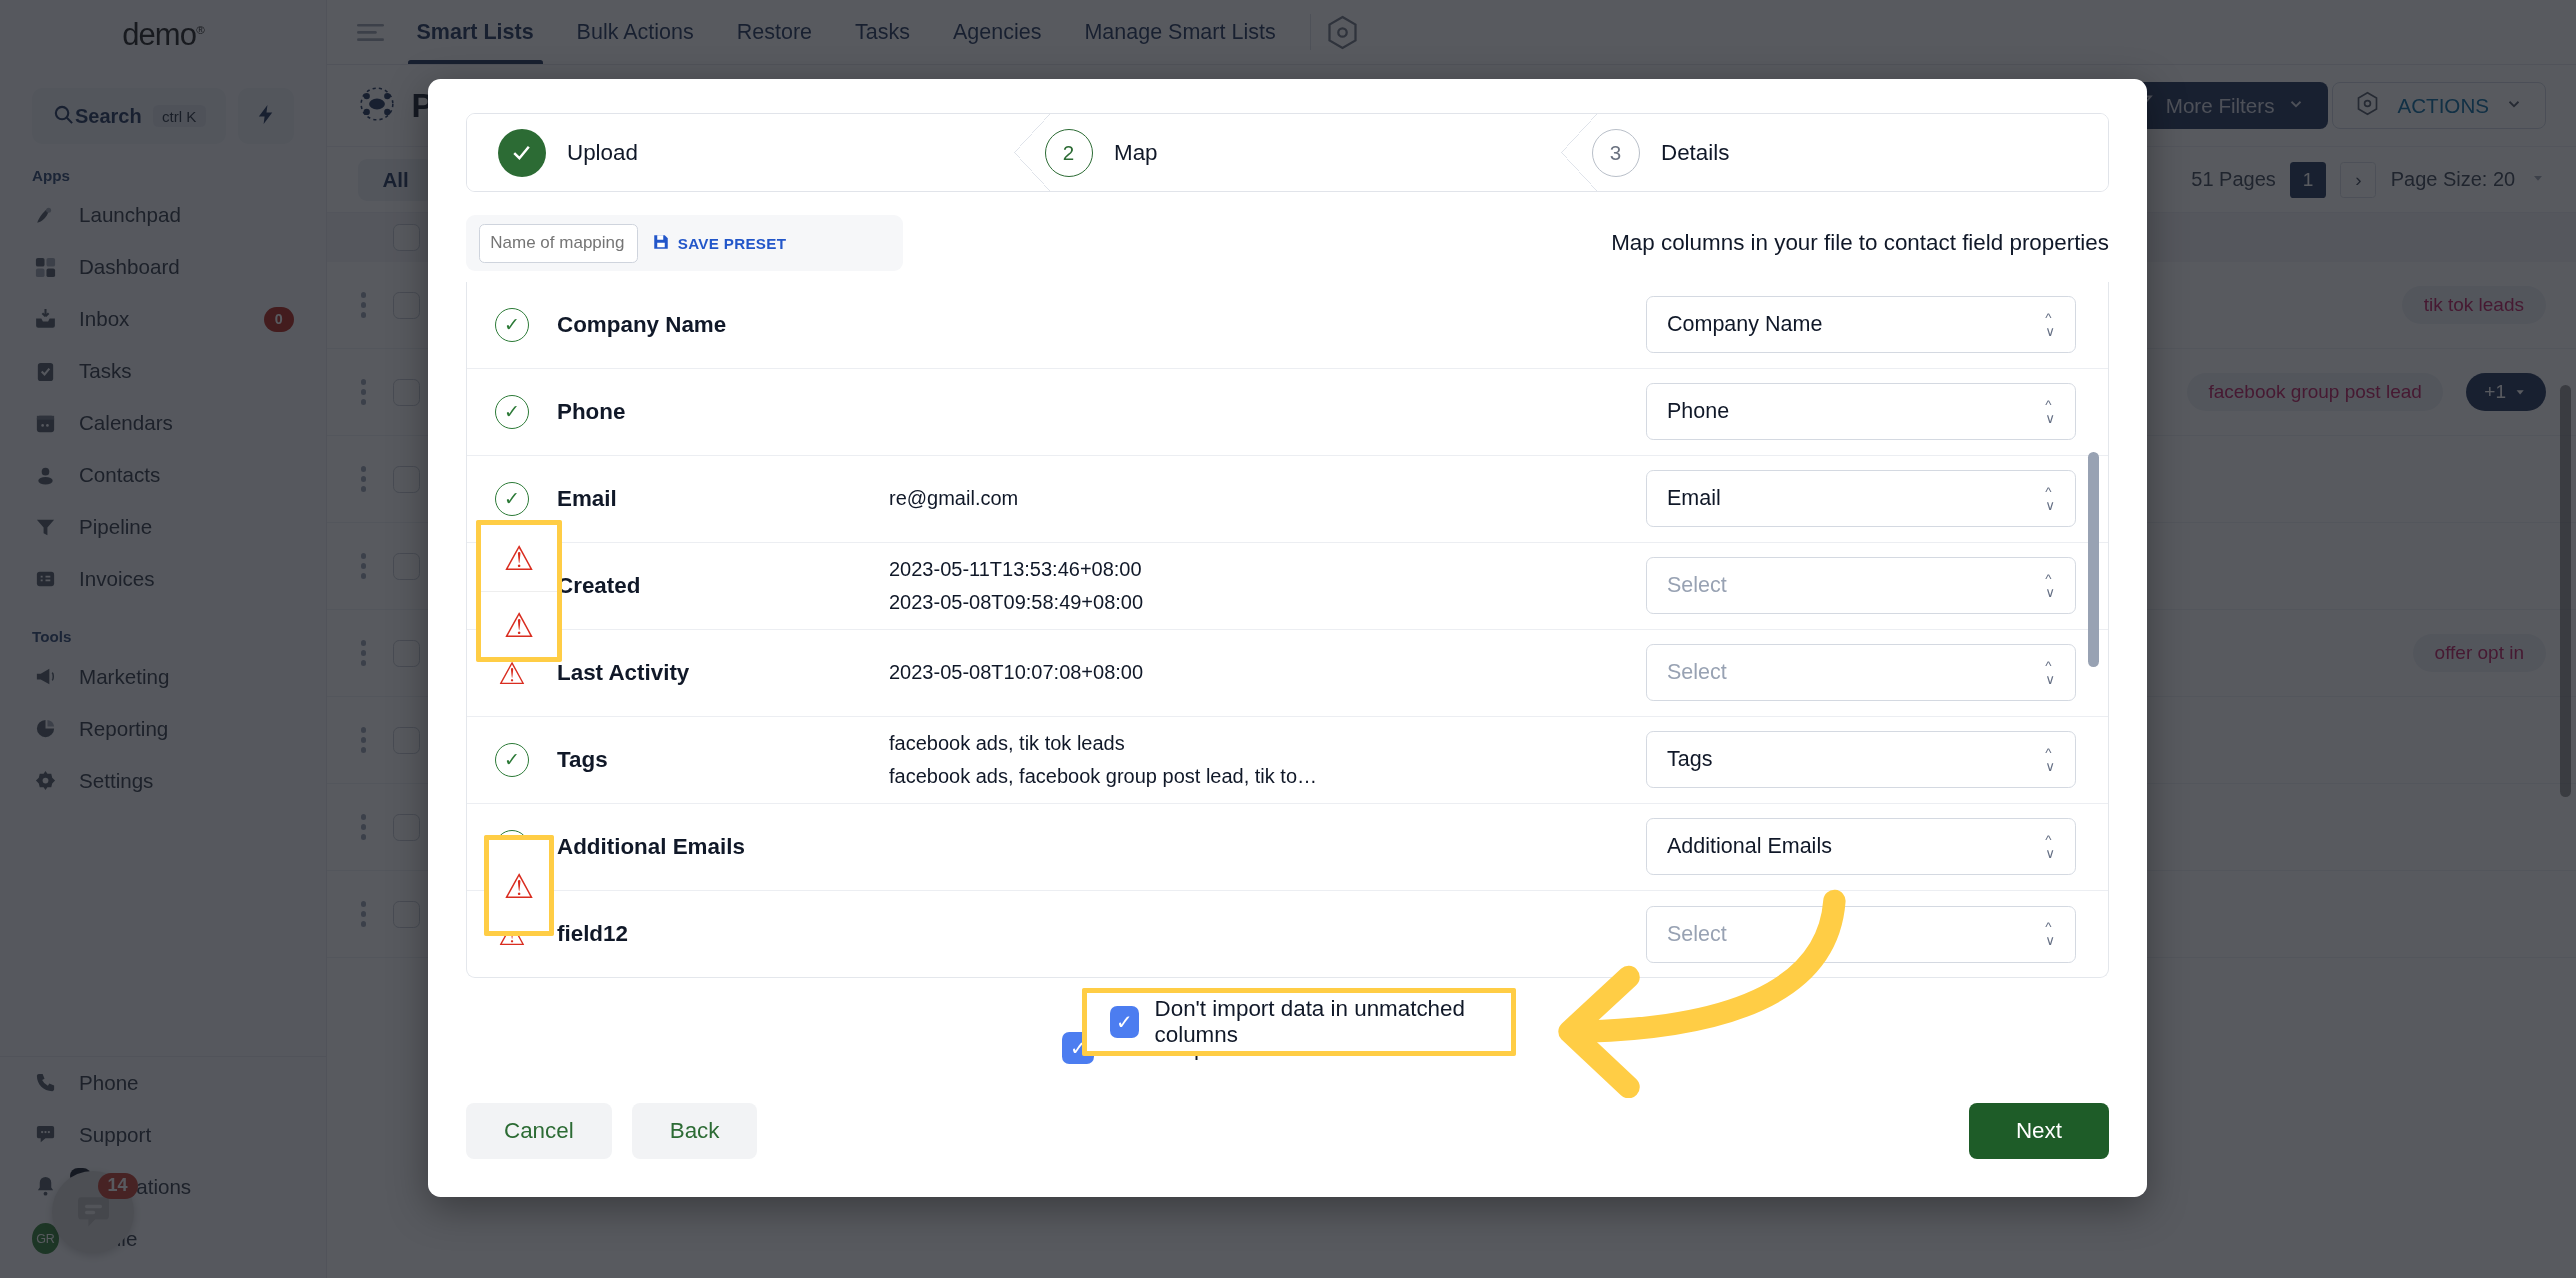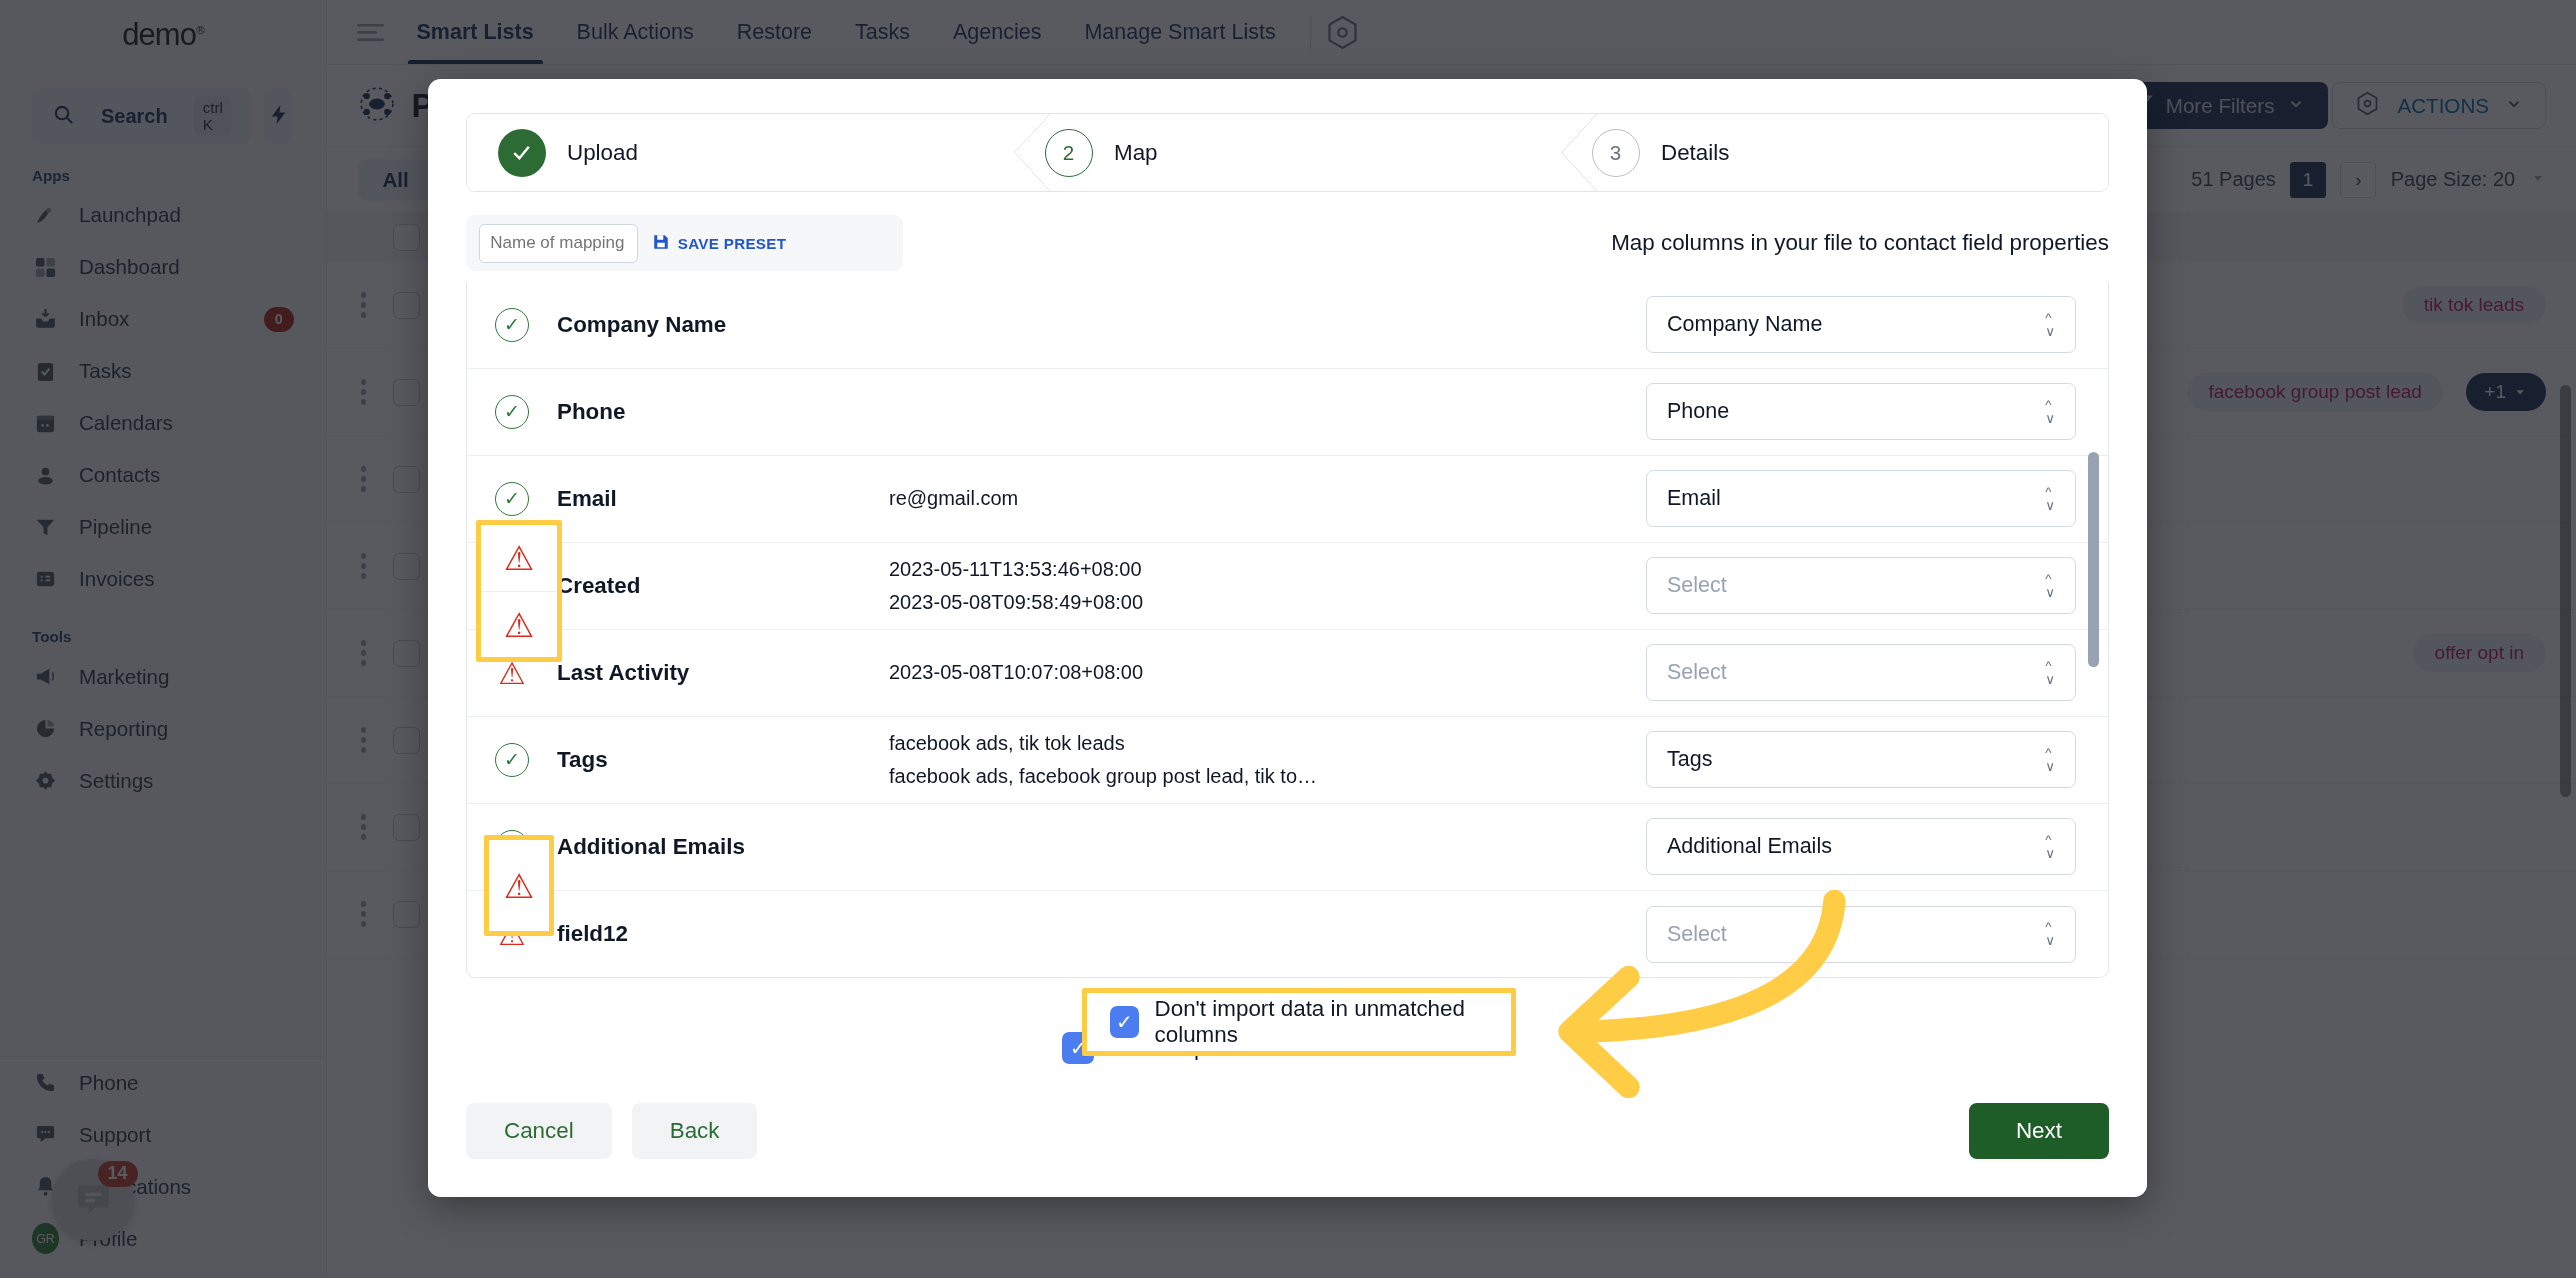--- a/index.html
+++ b/index.html
@@ -38,21 +38,21 @@
   .brand-text {
     font-size: 31px; letter-spacing: -0.9px; color: #1a1a1a;
     font-family: "Liberation Sans", sans-serif; font-weight: 400;
   }
   .brand-text sup { font-size: 11.6px; vertical-align: super; }
   .search-row {
     display: flex; gap: 12.5px; padding: 0 32px; margin-top: 18px;
   }
   .search-box {
     flex: 1; height: 56px; background: #eceff4; border-radius: 10.8px;
-    display: flex; align-items: center; gap: 26px; padding: 0 20px;
+    display: flex; align-items: center; gap: 0; padding: 0 20px;
   }
   .search-box .lbl { color: #1c3058; font-size: 20px; font-weight: 600; flex: 1; }
   .kbd {
     background: #dfe3ea; border-radius: 5.4px; padding: 2.7px 9px;
     font-size: 15.2px; color: #1f2937;
   }
   .bolt-box {
     width: 56px; height: 56px; background: #eceff4; border-radius: 10.8px;
     display: flex; align-items: center; justify-content: center;
   }
@@ -78,21 +78,21 @@
     width: 30.5px; height: 30.5px; border-radius: 50%;
     background: #2e7d32; color: #fff; font-size: 12.5px;
     display: flex; align-items: center; justify-content: center;
   }
   .avatar-badge {
     position: absolute; left: 38px; top: -5.4px;
     background: #111827; color: #fff; border-radius: 895px;
     font-size: 11.6px; padding: 1.8px 7.2px;
   }
   .chat-bubble {
-    position: absolute; left: 52px; bottom: 38px;
+    position: absolute; left: 52px; bottom: 26px;
     width: 82px; height: 82px; border-radius: 50%;
     background: #d6d6d6; display: flex; align-items: center; justify-content: center;
     box-shadow: 0 2.7px 9px rgba(0,0,0,.18);
     text-align: right;
   }
   .chat-bubble .cnt {
     position: absolute; right: -3.6px; top: 1.8px;
     background: #c0392b; color: #fff; border-radius: 895px;
     font-size: 18px; padding: 2.7px 10px; font-weight: 600;
   }

